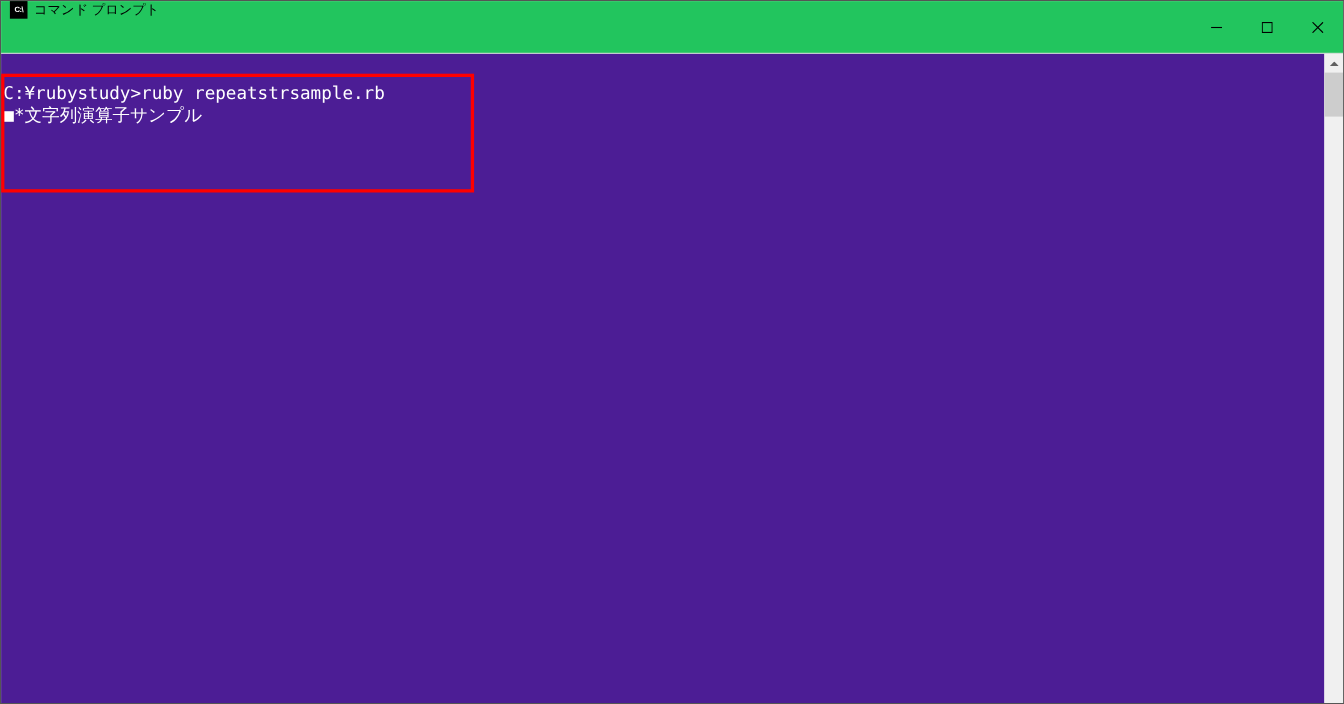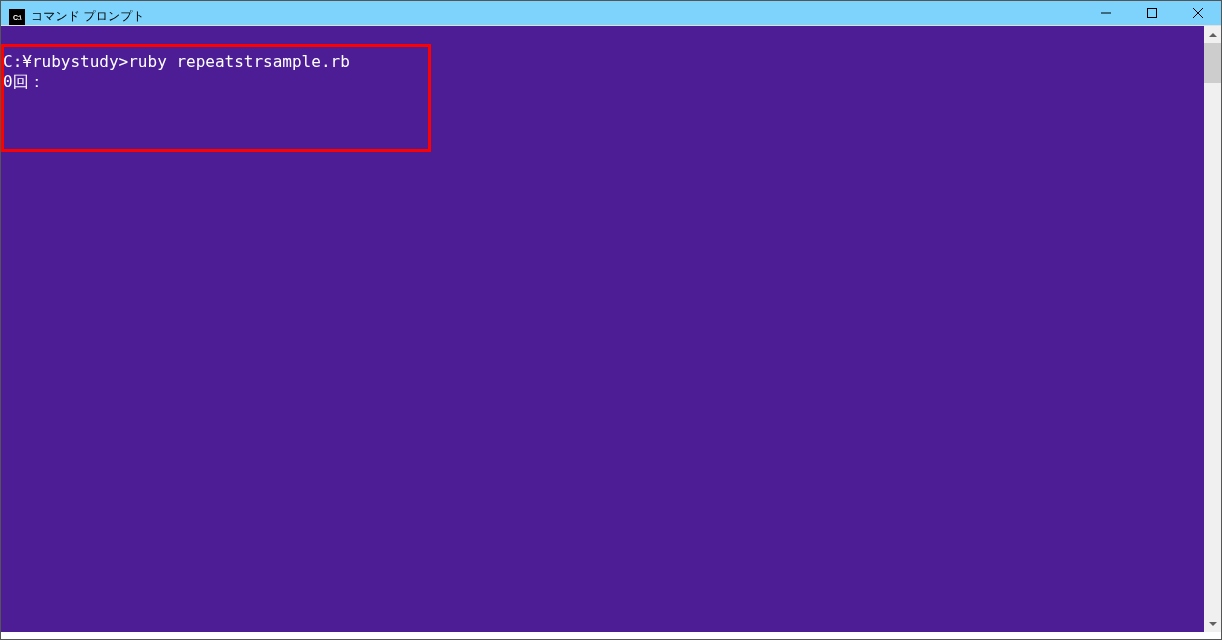--- a/index.html
+++ b/index.html
@@ -9,24 +9,24 @@
     }
     body {
       width: 1222px;
       height: 640px;
       background: #ffffff;
       font-family: "MS Gothic", "Meiryo", monospace;
       overflow: hidden;
       border: 1px solid #555;
     }
     .titlebar {
-      height: 25px;
-      background: #7dd3fc;
+      height: 48px;
+      background: #22c55e;
       display: flex;
-      align-items: flex-end;
+      align-items: flex-start;
       border-bottom: 1px solid #e0e0e0;
     }
     .titlebar-icon {
       width: 16px;
       height: 16px;
       margin: 0 6px 0 8px;
       background: #000;
       position: relative;
       display: flex;
       align-items: center;
@@ -154,21 +154,21 @@
         </svg>
     </div>
   </div>
 </div>
 
 <div class="terminal-area">
   <div class="terminal-content">
     <div class="highlight-box"></div>
     <div class="terminal-lines">
       <div class="term-line">C:¥rubystudy&gt;ruby repeatstrsample.rb</div>
-      <div class="term-line">0回：</div>
+      <div class="term-line">■*文字列演算子サンプル</div>
       <div class="gap"></div>
     </div>
   </div>
   <div class="scrollbar">
     <div class="scrollbar-arrow up">
       <svg width="8" height="4" viewBox="0 0 8 4">
           <polygon points="4,0 8,4 0,4" fill="currentColor"></polygon>
         </svg>
     </div>
     <div class="scrollbar-thumb"></div>

